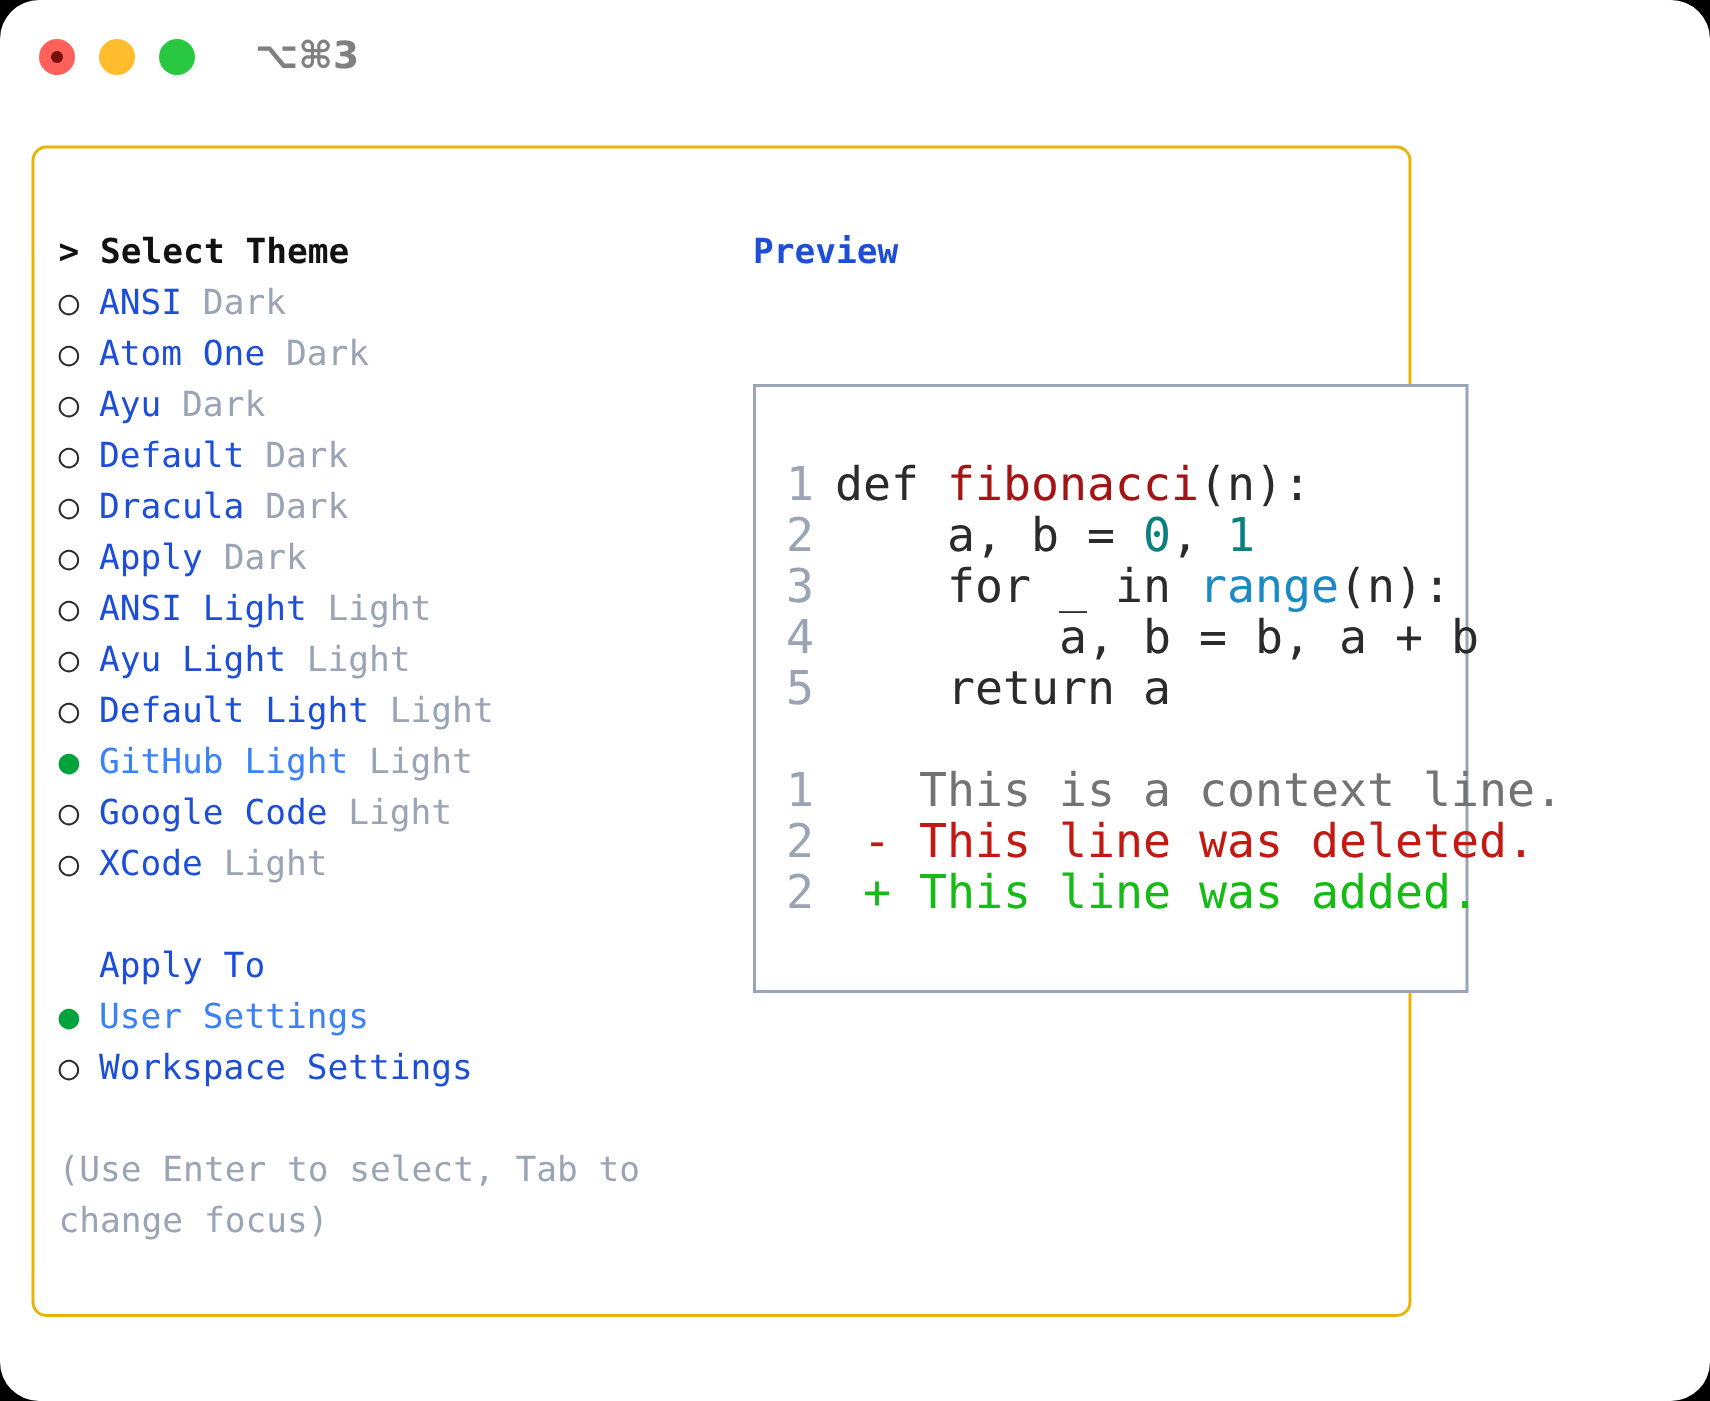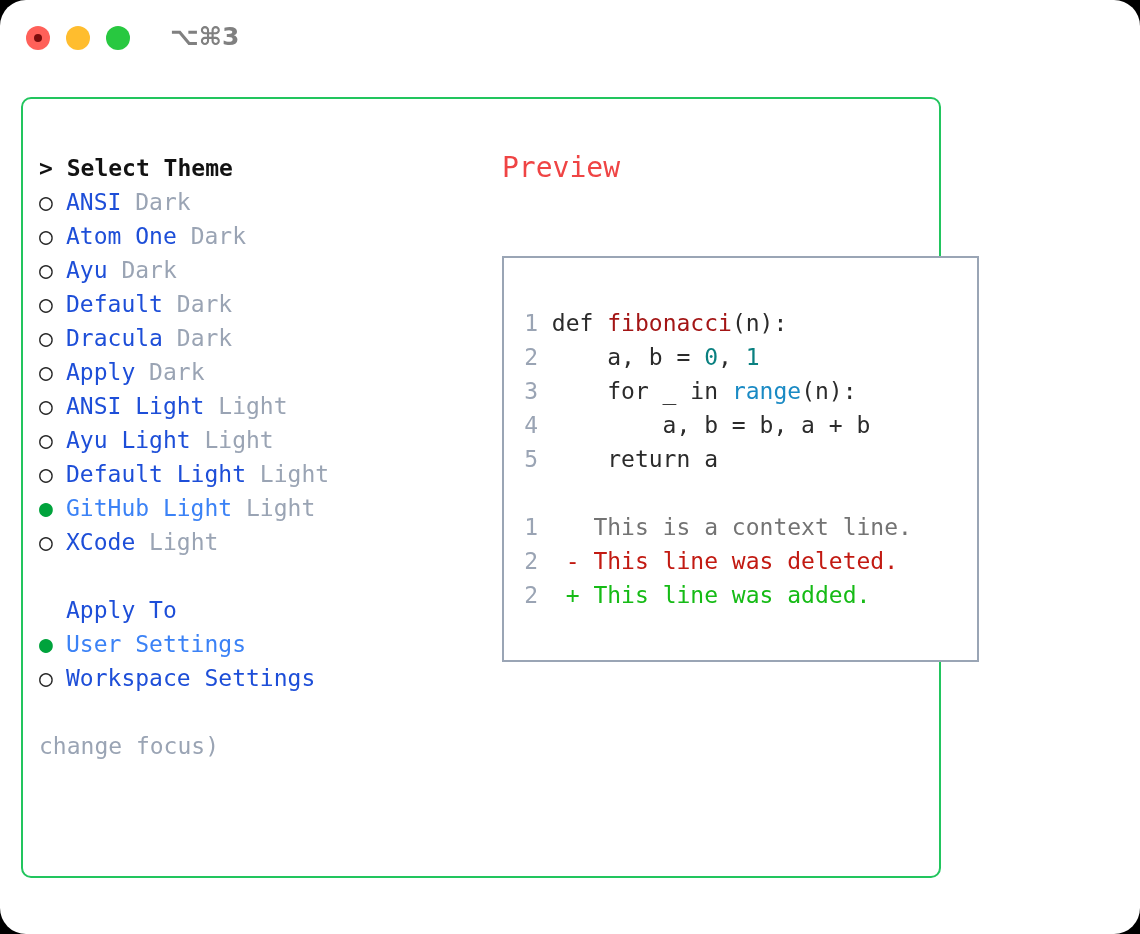--- a/index.html
+++ b/index.html
@@ -60,21 +60,21 @@
     font-family: "DejaVu Sans", sans-serif;
   }
 
   
   #panel {
     position: absolute;
     left: 21px;
     top: 97px;
     width: 920px;
     height: 781px;
-    border: 2px solid #22c55e;
+    border: 2px solid #eab308;
     border-radius: 10px;
     box-sizing: border-box;
     background: #ffffff;
   }
 
   
   #left-col {
     position: absolute;
     left: 16px;
     top: 52px;
@@ -109,41 +109,41 @@
   }
 
   
   #right-col {
     position: absolute;
     left: 479px;
     top: 52px;
     width: 500px;
   }
   #preview-title {
-    font-size: 28px;
-    font-weight: normal;
-    color: #ef4444;
+    font-size: 23px;
+    font-weight: bold;
+    color: #1d4ed8;
     line-height: 34px;
     white-space: pre;
   }
   #preview-box {
     position: absolute;
     left: 0px;
     top: 105px;
     width: 477px;
     height: 406px;
     border: 2px solid #9aa5b5;
     box-sizing: border-box;
     background: #ffffff;
   }
   #code {
     position: absolute;
     left: 20px;
     top: 48px;
-    font-size: 23px;
+    font-size: 31px;
     line-height: 34px;
     white-space: pre;
   }
   .cline { white-space: pre; }
   .ln {
     color: #9aa4b4;
     display: inline-block;
     width: 14px;
     text-align: right;
   }
@@ -179,29 +179,31 @@
           <div class="row"><span class="marker">○</span><span class="label">ANSI</span><span class="tag"> Dark</span></div>
           <div class="row"><span class="marker">○</span><span class="label">Atom One</span><span class="tag"> Dark</span></div>
           <div class="row"><span class="marker">○</span><span class="label">Ayu</span><span class="tag"> Dark</span></div>
           <div class="row"><span class="marker">○</span><span class="label">Default</span><span class="tag"> Dark</span></div>
           <div class="row"><span class="marker">○</span><span class="label">Dracula</span><span class="tag"> Dark</span></div>
           <div class="row"><span class="marker">○</span><span class="label">Apply</span><span class="tag"> Dark</span></div>
           <div class="row"><span class="marker">○</span><span class="label">ANSI Light</span><span class="tag"> Light</span></div>
           <div class="row"><span class="marker">○</span><span class="label">Ayu Light</span><span class="tag"> Light</span></div>
           <div class="row"><span class="marker">○</span><span class="label">Default Light</span><span class="tag"> Light</span></div>
           <div class="row"><span class="marker sel">●</span><span class="label sel">GitHub Light</span><span class="tag"> Light</span></div>
+          <div class="row"><span class="marker">○</span><span class="label">Google Code</span><span class="tag"> Light</span></div>
           <div class="row"><span class="marker">○</span><span class="label">XCode</span><span class="tag"> Light</span></div>
         </div>
       <div class="spacer"></div>
       <div class="row"><span class="marker"> </span><span class="label">Apply To</span></div>
       <div id="apply-items">
           <div class="row"><span class="marker sel">●</span><span class="label sel">User Settings</span></div>
           <div class="row"><span class="marker">○</span><span class="label">Workspace Settings</span></div>
         </div>
       <div class="spacer"></div>
+      <div class="hint">(Use Enter to select, Tab to</div>
       <div class="hint">change focus)</div>
     </div>
 
     <div id="right-col">
       <div id="preview-title">Preview</div>
       <div id="preview-box">
         <div id="code"><div class="cline"><span class="ln">1</span><span class="kw"> def </span><span class="fn">fibonacci</span><span class="plain">(n):</span></div><div class="cline"><span class="ln">2</span><span class="plain">     a, b = </span><span class="num">0</span><span class="plain">, </span><span class="num">1</span></div><div class="cline"><span class="ln">3</span><span class="plain">     for _ in </span><span class="bi">range</span><span class="plain">(n):</span></div><div class="cline"><span class="ln">4</span><span class="plain">         a, b = b, a + b</span></div><div class="cline"><span class="ln">5</span><span class="plain">     return a</span></div><div class="gap"></div><div class="cline"><span class="ln">1</span><span class="ctx">   </span><span class="ctx"> This is a context line.</span></div><div class="cline"><span class="ln">2</span><span class="del">  -</span><span class="del"> This line was deleted.</span></div><div class="cline"><span class="ln">2</span><span class="add">  +</span><span class="add"> This line was added.</span></div></div>
       </div>
     </div>
 

